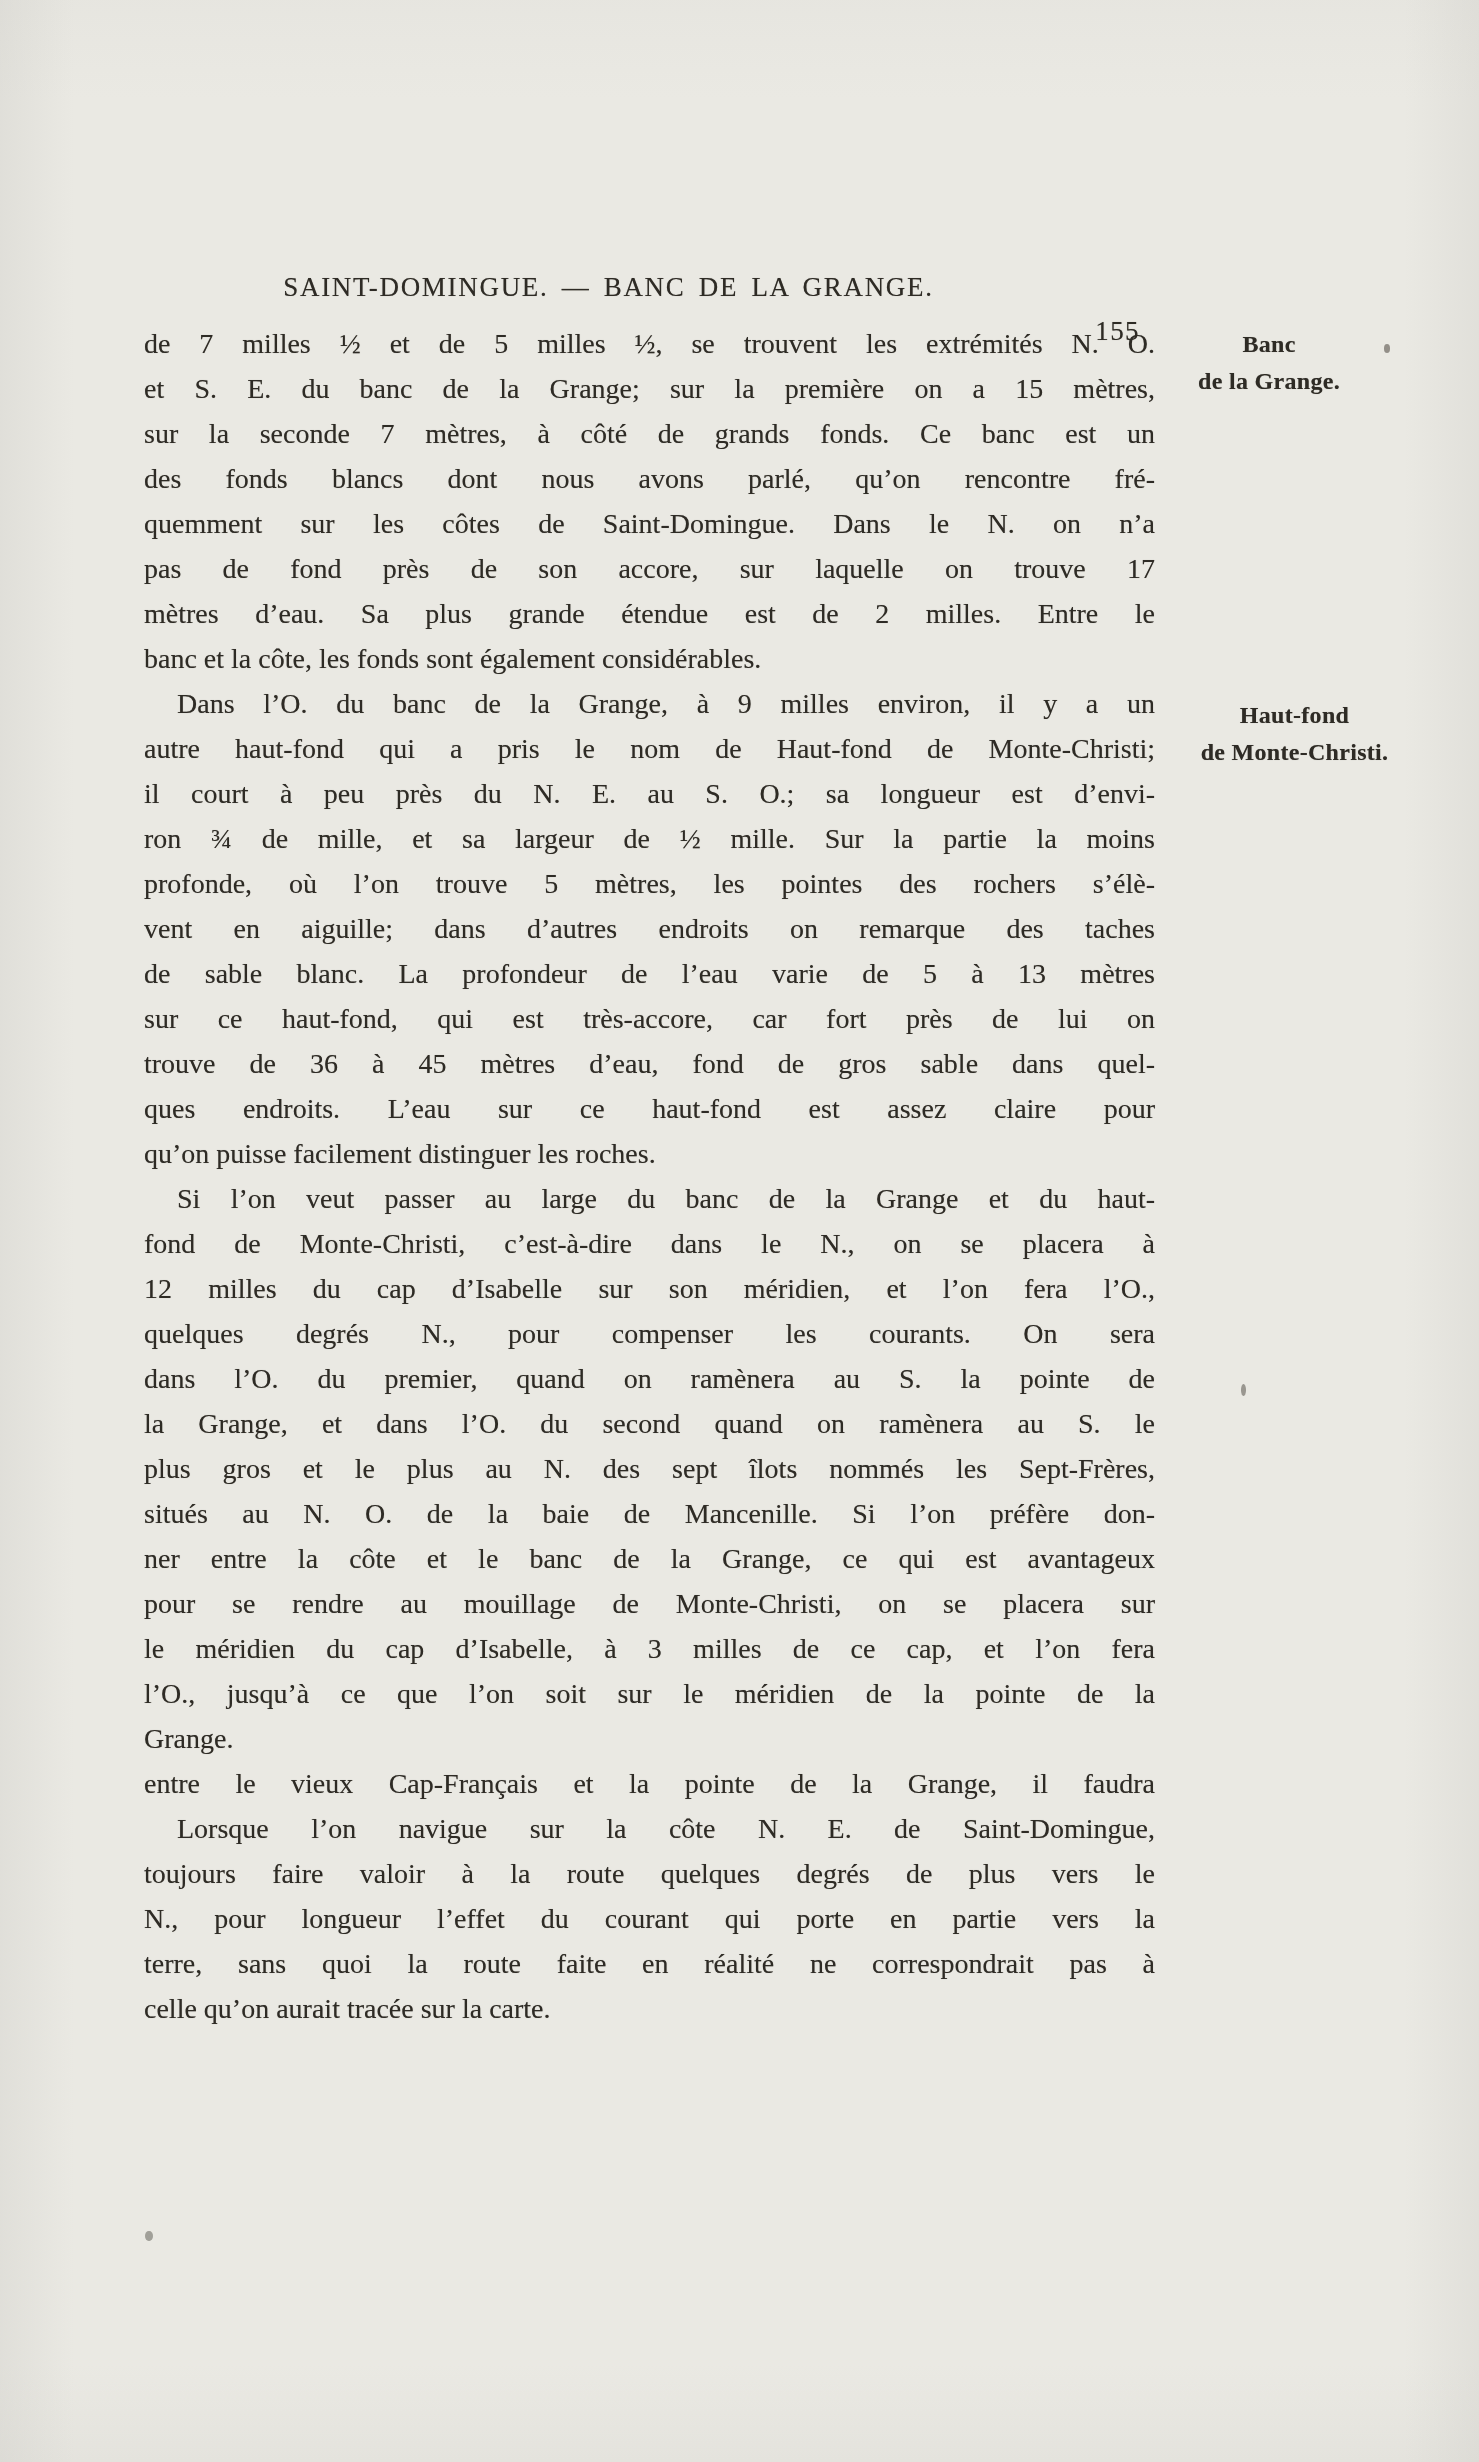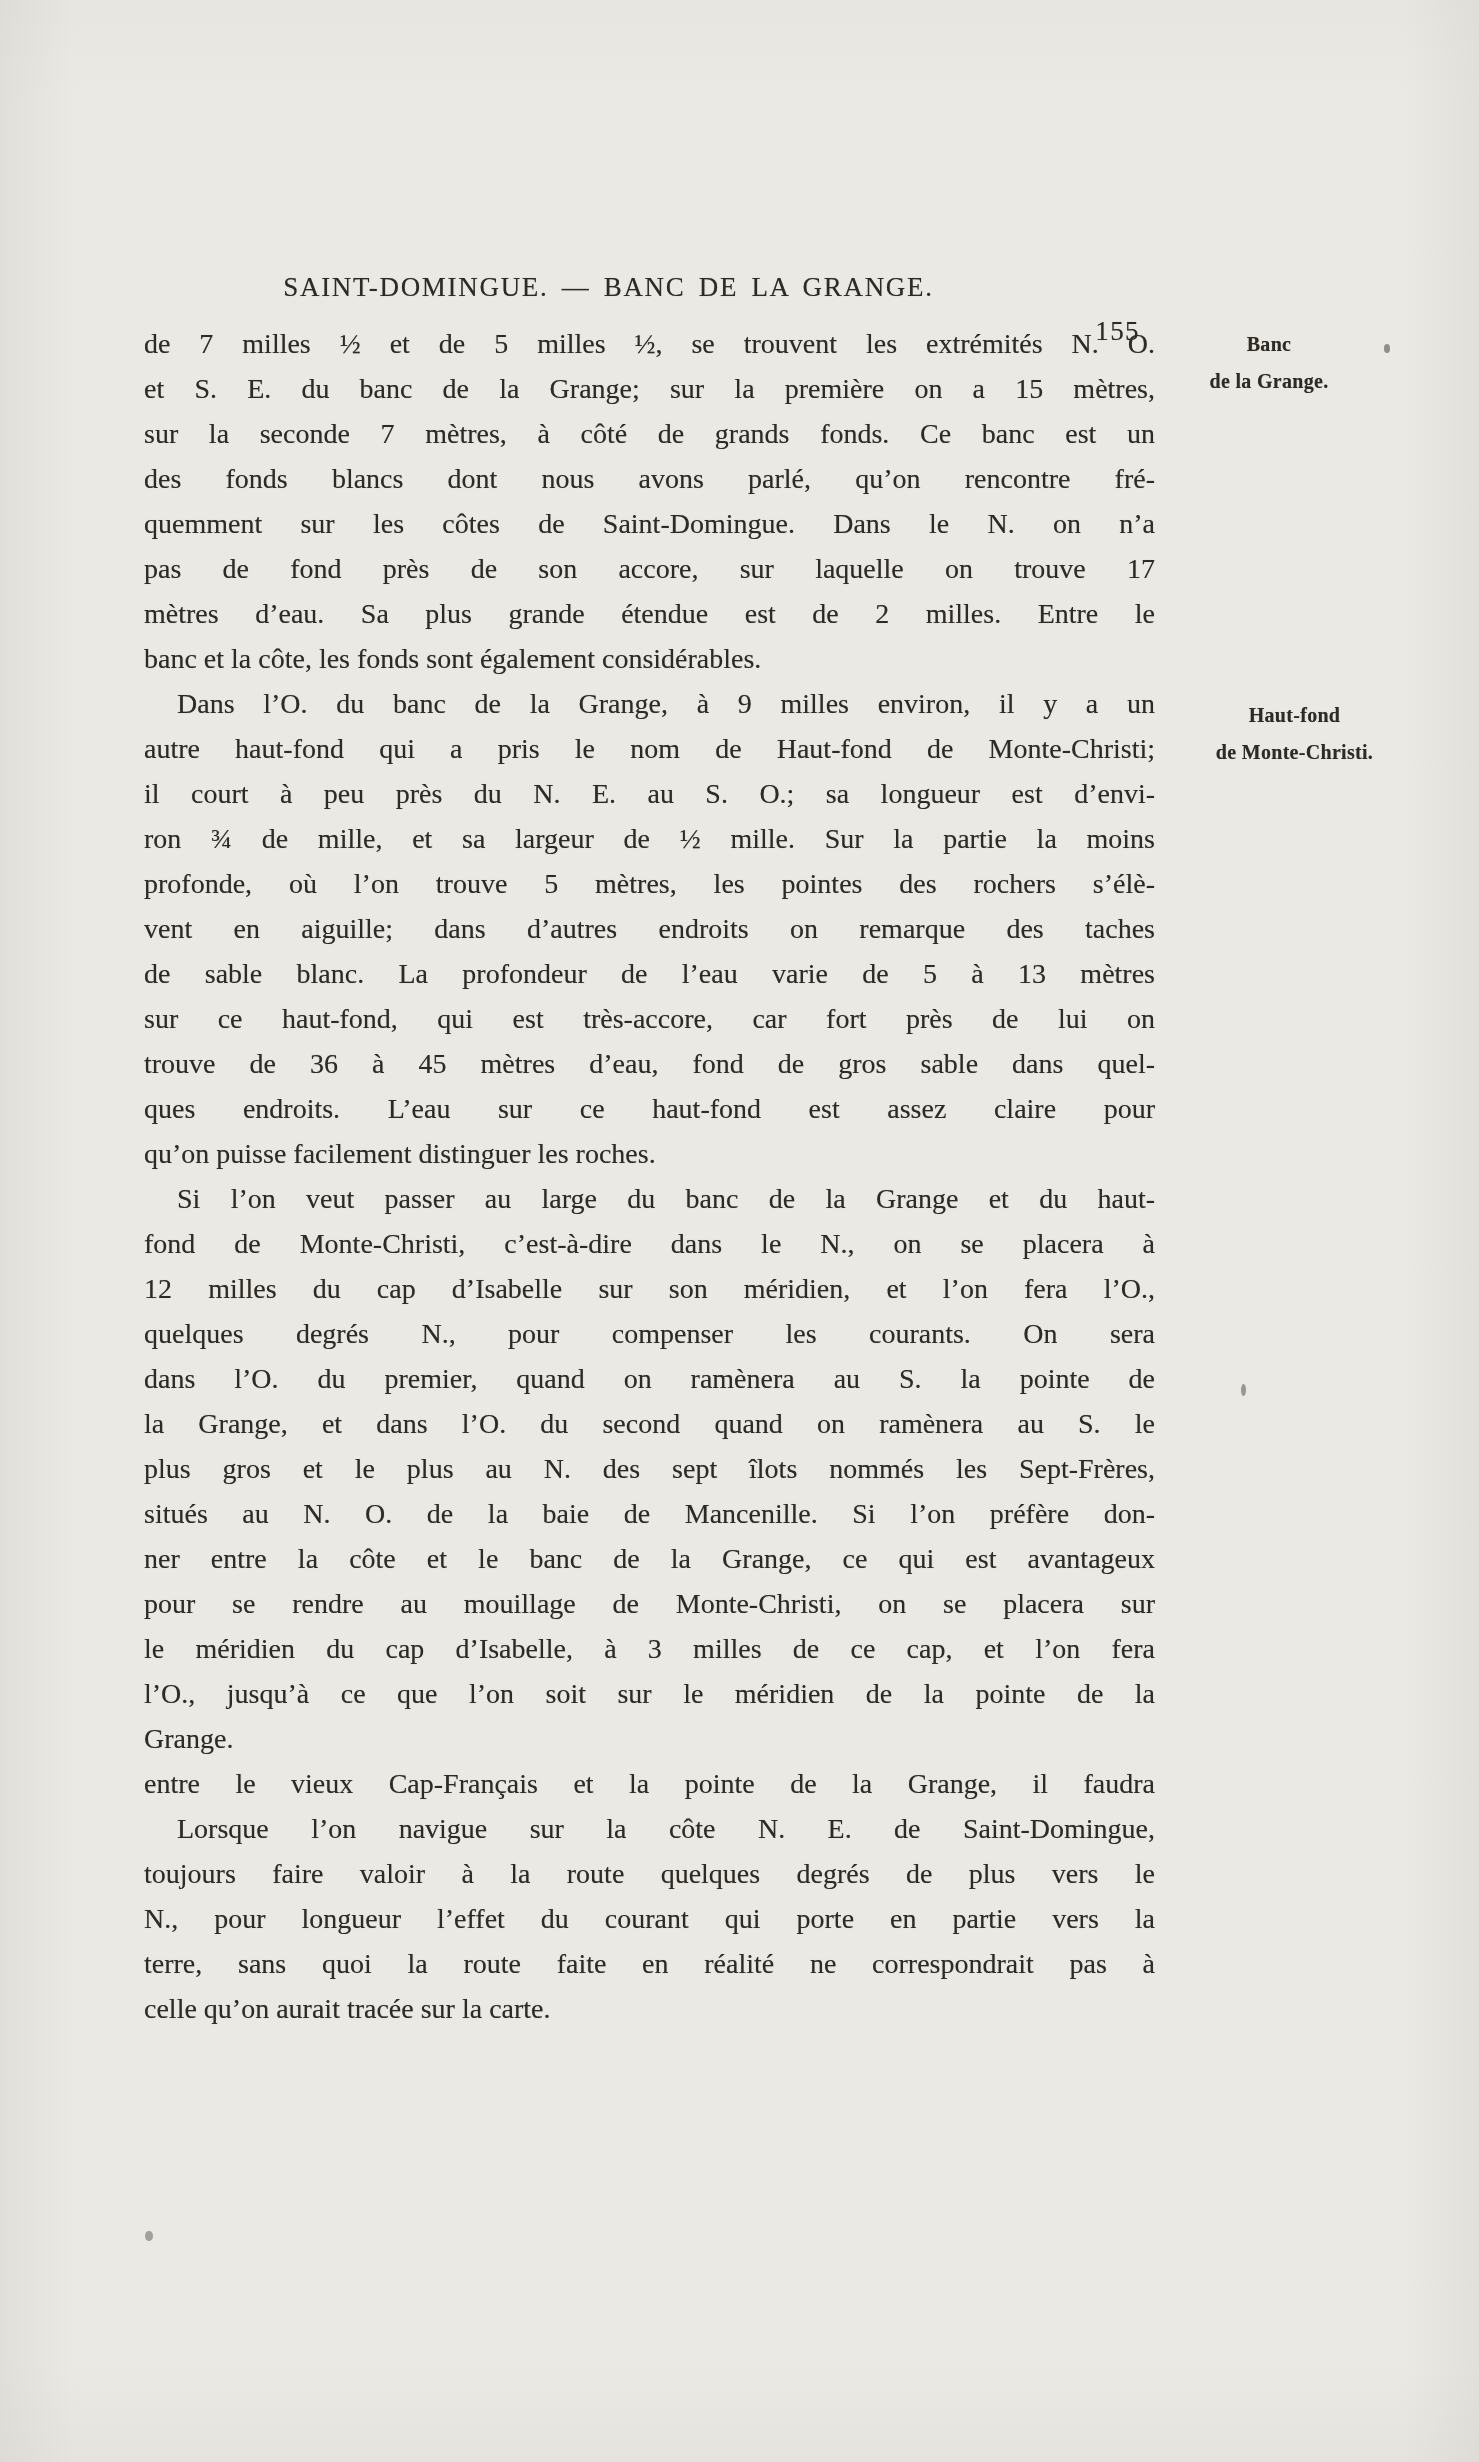--- a/index.html
+++ b/index.html
@@ -57,21 +57,21 @@
   .line.just{
     white-space:normal;
     text-align:justify;
     text-align-last:justify;
   }
   .line.indent{ text-indent:33px; }
   
   .margin-note{
     position:absolute;
     text-align:center;
-    font-size:20px;line-height:37px;
+    font-size:24px;line-height:37px;
     font-weight:700;
     letter-spacing:0.3px;
     text-shadow:0 0 0.7px rgba(40,36,28,.4);
   }
   .note-1{ left:1166px; top:326px;  width:206px; }
   .note-2{ left:1164px; top:697px; width:261px; }
   
   .speck{
     position:absolute;border-radius:50%;
     background:#4a463e;

